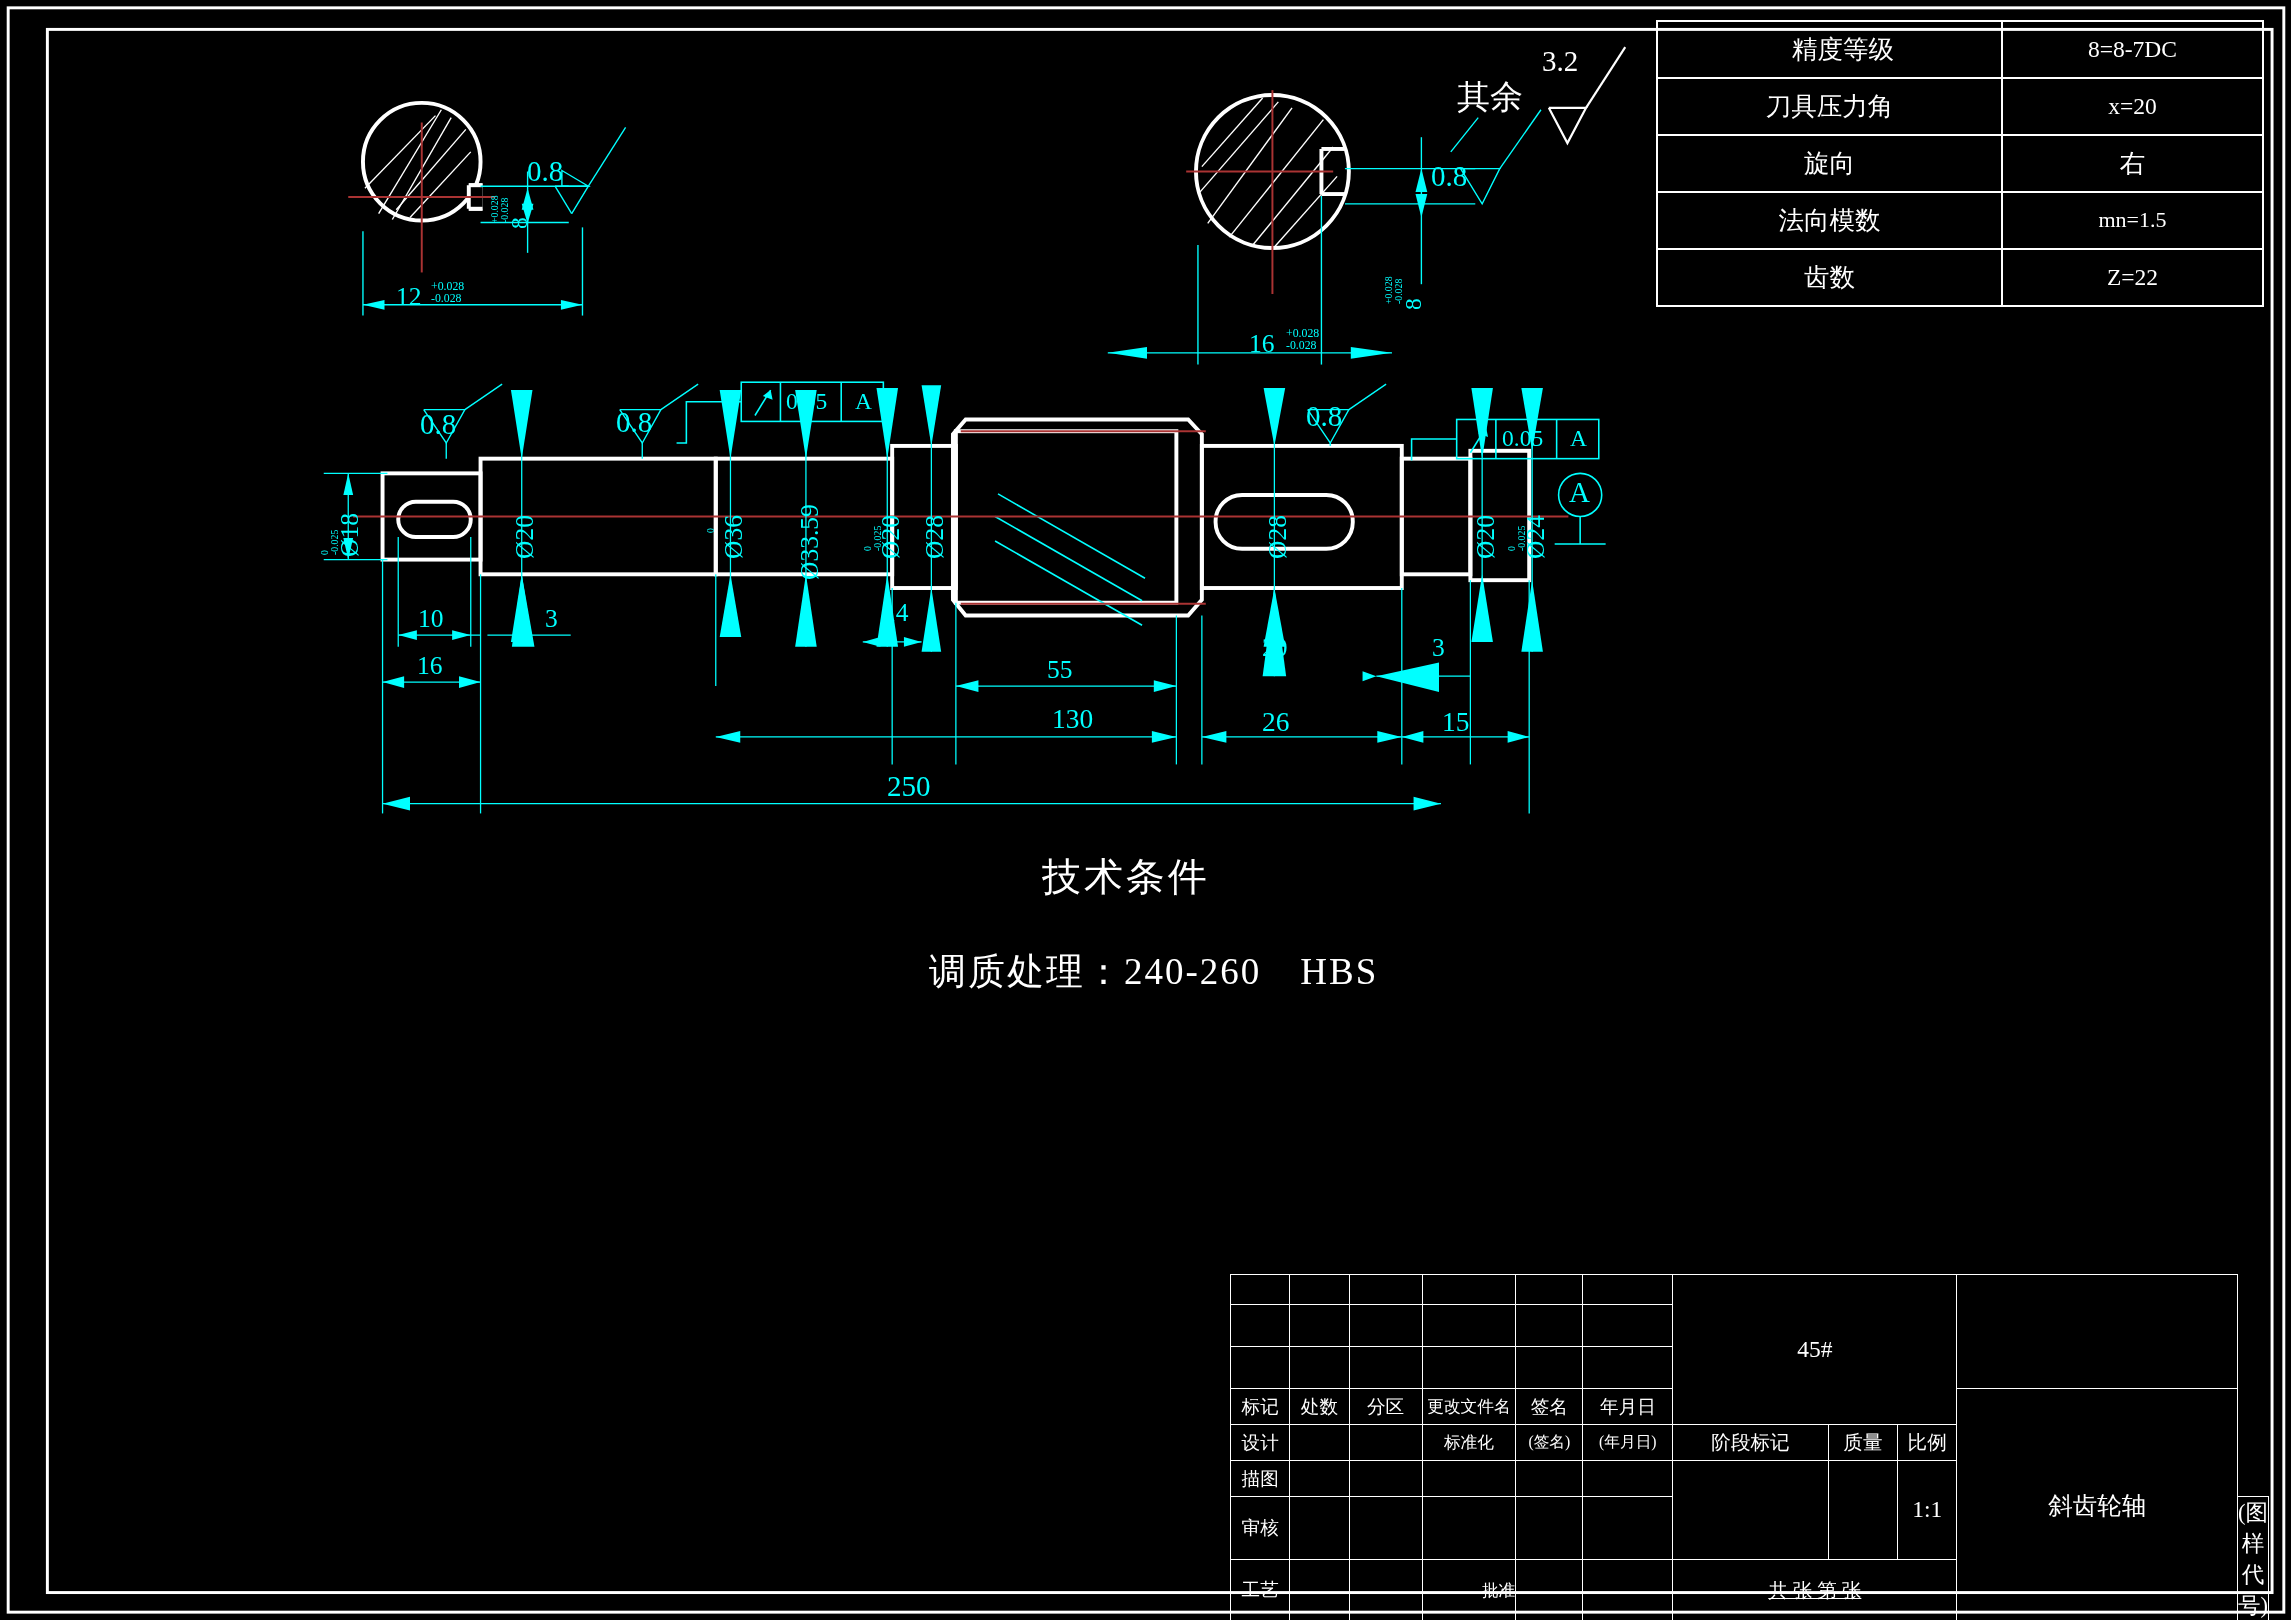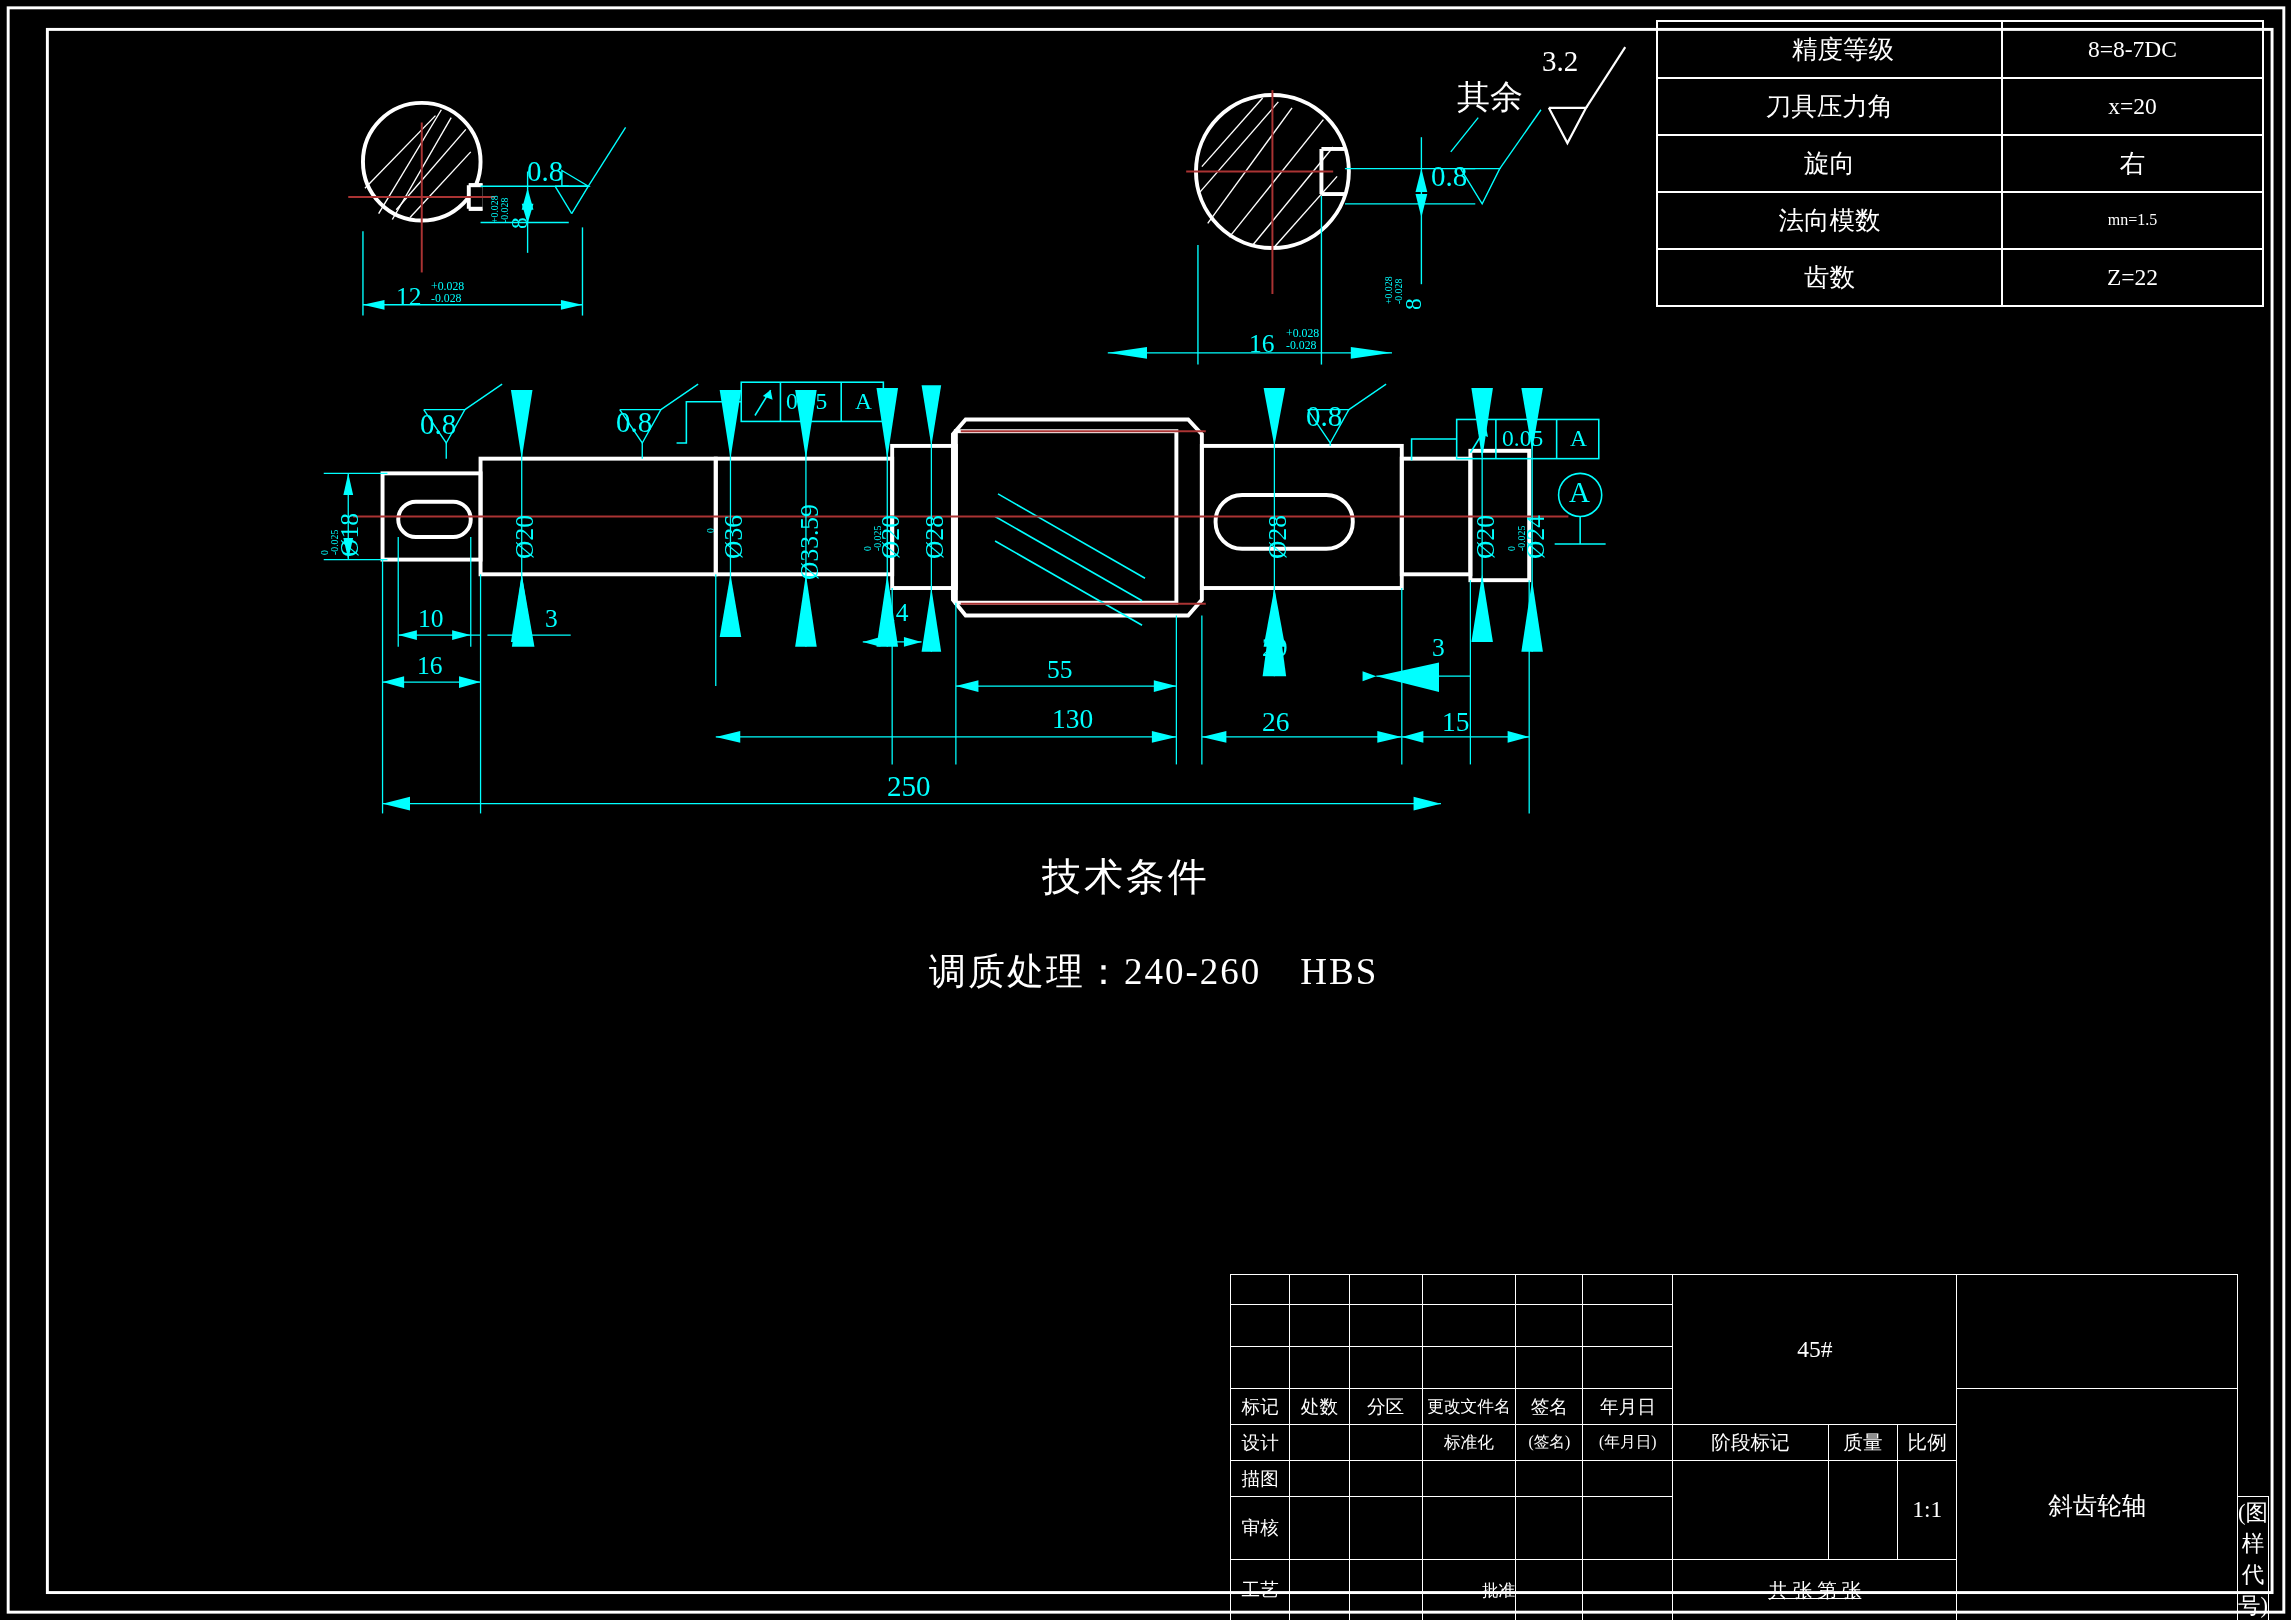--- a/index.html
+++ b/index.html
@@ -375,21 +375,21 @@
       <tr>
         <td style="height:53px;font-size:25.5px;margin-top:13px;">刀具压力角</td>
         <td style="height:53px;font-size:23.5px;">x=20</td>
       </tr>
       <tr>
         <td style="height:53px;font-size:25.5px;">旋向</td>
         <td style="height:53px;font-size:25.5px;">右</td>
       </tr>
       <tr>
         <td style="height:53px;font-size:25.5px;">法向模数</td>
-        <td style="height:53px;font-size:16px;">mn=1.5</td>
+        <td style="height:53px;font-size:22px;">mn=1.5</td>
       </tr>
       <tr>
         <td style="height:53px;font-size:25.5px;">齿数</td>
         <td style="height:53px;font-size:23.5px;">Z=22</td>
       </tr>
     </tbody>
   </table>
 
   <div style="position:absolute;left:1230px;top:1274px;">
     <table class="tblock" style="width:1039px;">

